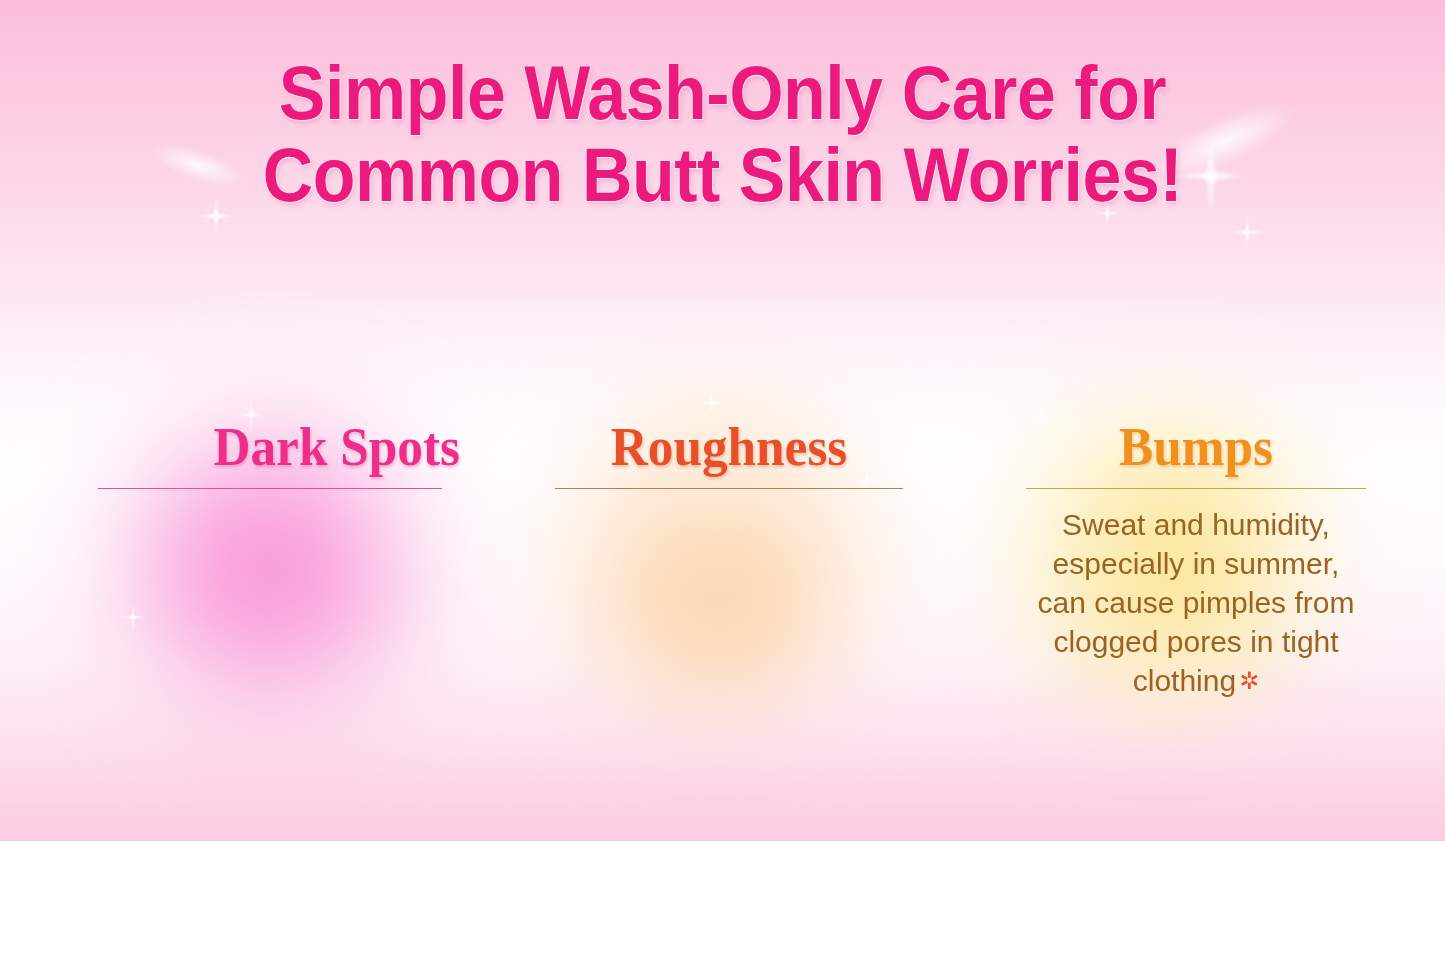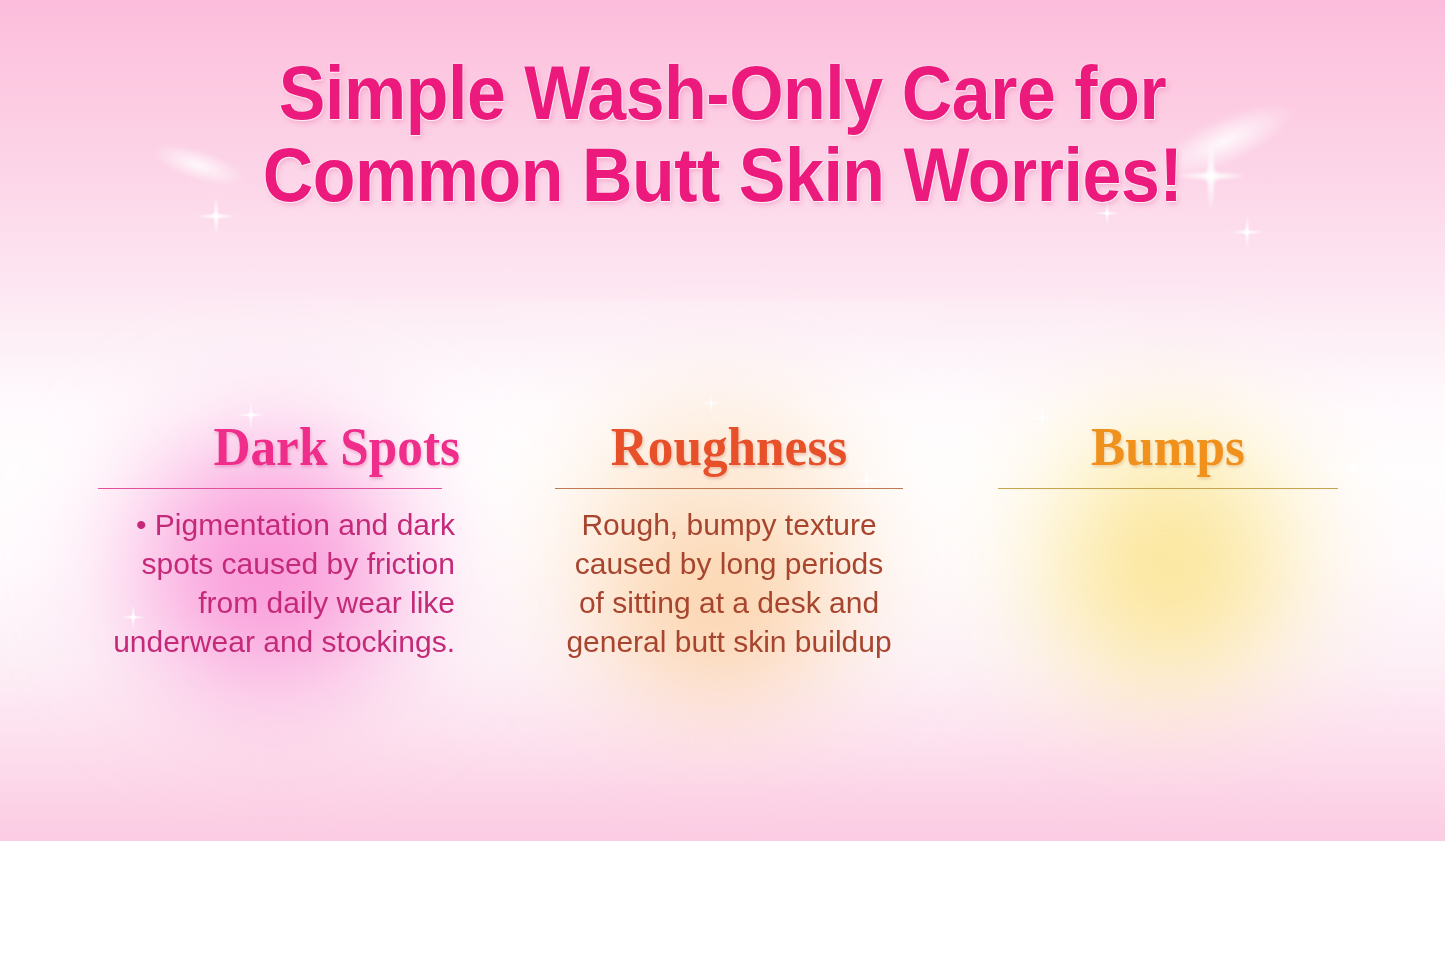--- a/index.html
+++ b/index.html
@@ -136,21 +136,21 @@
     width: 1445px;
     z-index: 5;
   }
   .card {
     position: absolute;
     width: 400px;
     text-align: center;
   }
   .card-1 { left: 70px; text-align: right; }
   .card-2 { left: 529px; }
-  .card-3 { left: 958px; width: 420px; }
+  .card-3 { left: 986px; width: 420px; }
 
   .card-heading {
     font-family: "Liberation Serif", "Liberation Sans", sans-serif;
     font-weight: bold;
     font-size: 54px;
     line-height: 58px;
     margin: 0;
     transform: scaleX(0.95);
   }
   .card-1 .card-heading {
@@ -242,34 +242,30 @@
   <div class="title">
     <span class="title-line">Simple Wash-Only Care for</span>
     <span class="title-line">Common Butt Skin Worries!</span>
   </div>
 
   <div class="cards">
 
     <div class="card card-1">
       <div class="card-heading">Dark Spots</div>
       <div class="divider"></div>
-      <div class="card-body">• Pigmentation and dark
-spots caused by friction
-from daily wear like
-underwear and stockings.</div>
     </div>
 
     <div class="card card-2">
       <div class="card-heading">Roughness</div>
       <div class="divider"></div>
-      <div class="card-body">Rough, bumpy texture
-caused by long periods
-of sitting at a desk and
-general butt skin buildup</div>
     </div>
 
     <div class="card card-3">
       <div class="card-heading">Bumps</div>
       <div class="divider"></div>
+      <div class="card-body"><span>Sweat and humidity,
+especially in summer,
+can cause pimples from
+clogged pores in tight clothing</span><span class="asterisk">✲</span></div>
     </div>
 
   </div>
 </div>
 
 </body></html>

